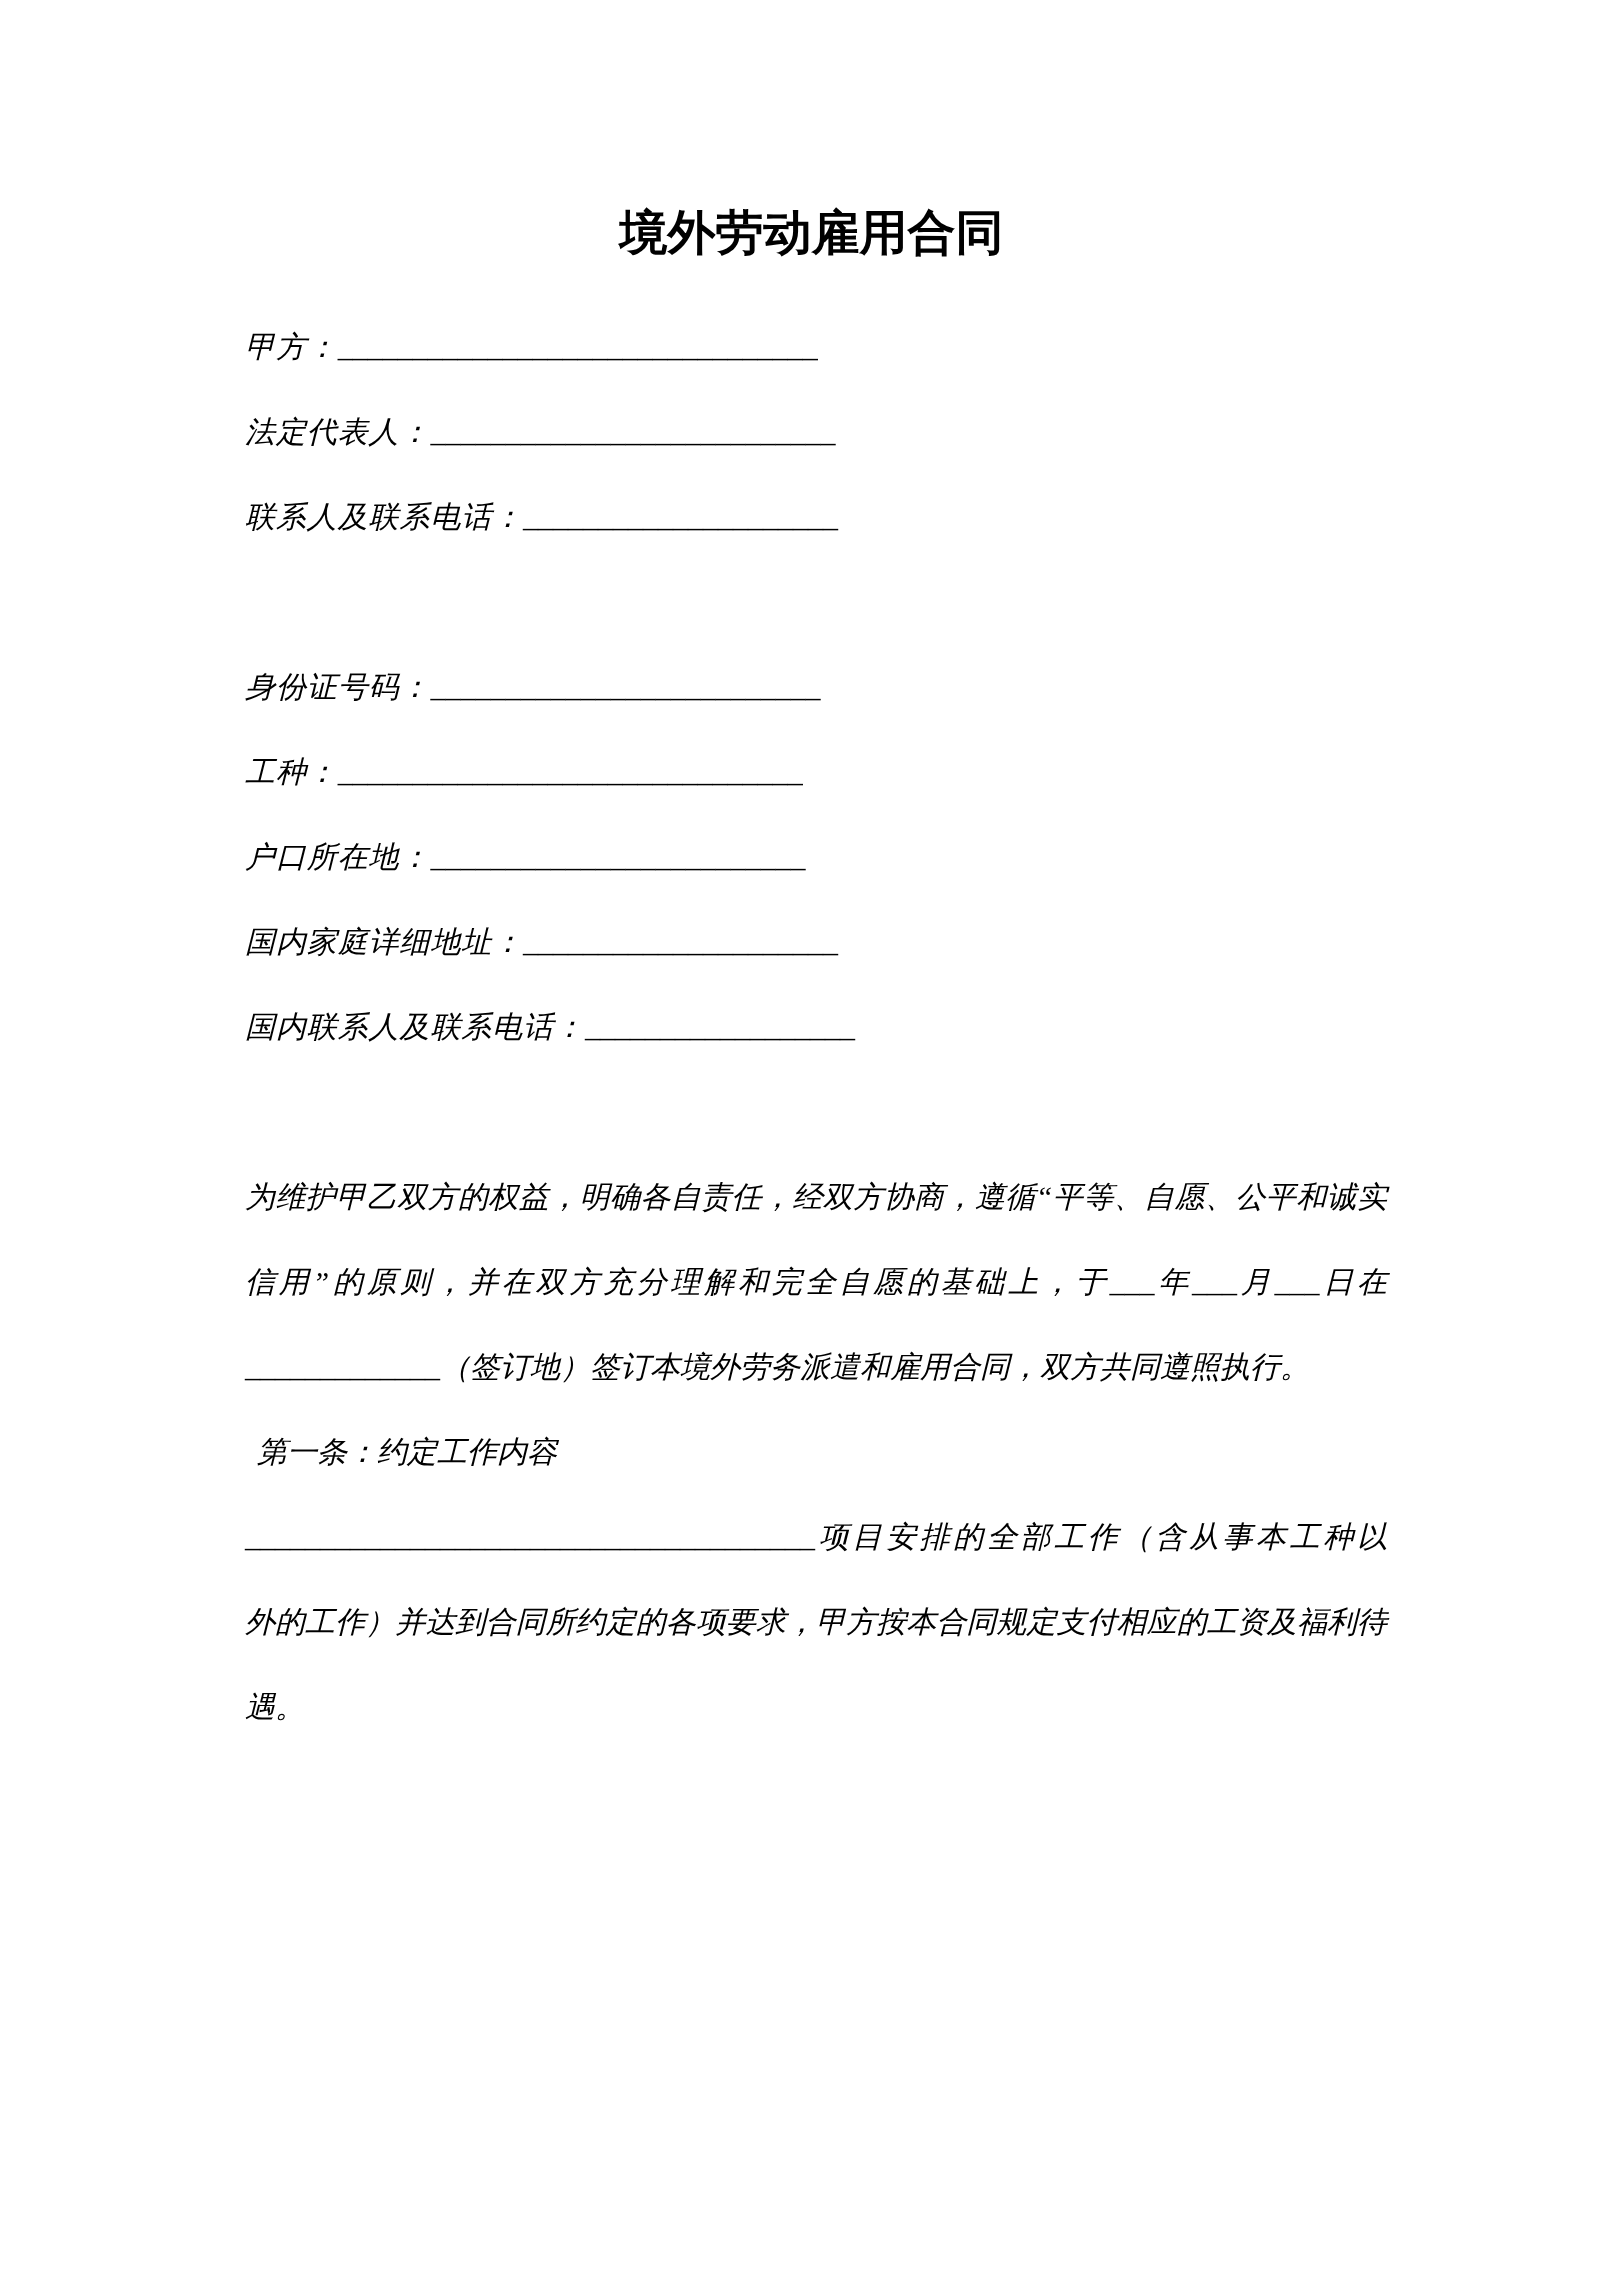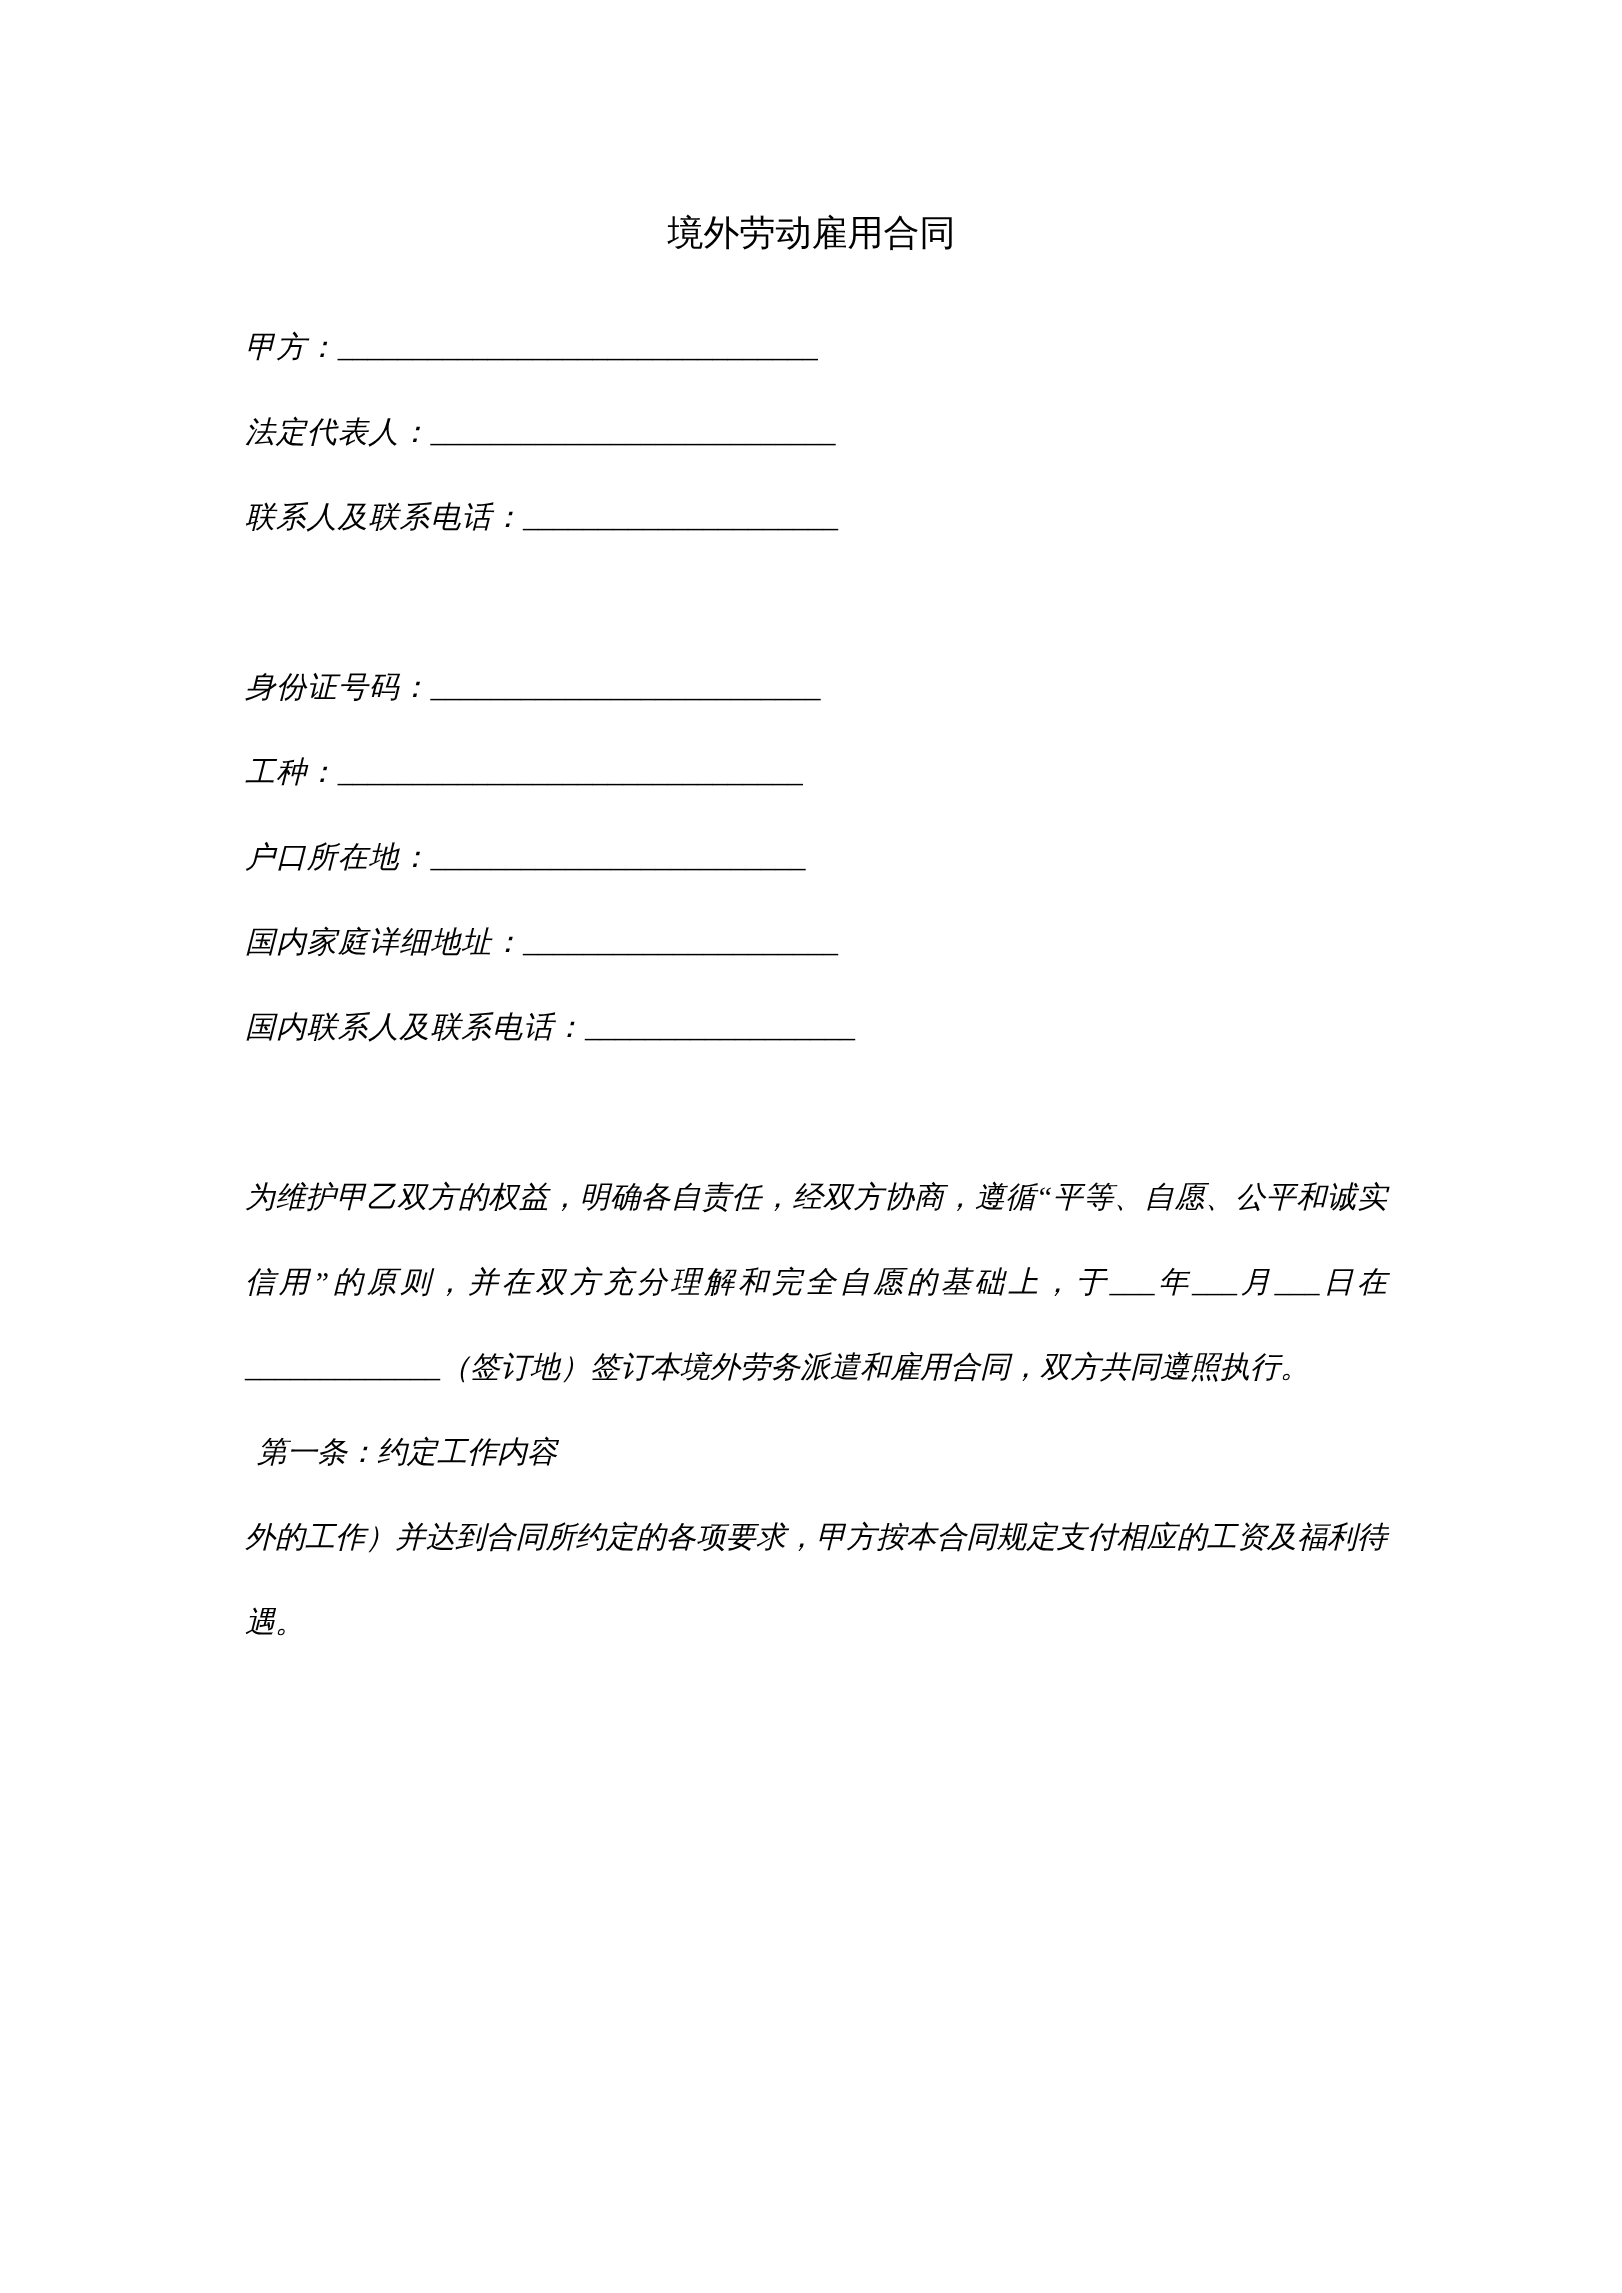--- a/index.html
+++ b/index.html
@@ -9,22 +9,22 @@
     height: 2294px;
     background: #ffffff;
     color: #000000;
     font-family: "Liberation Serif", "DejaVu Serif", serif;
     font-size: 30px;
     overflow: hidden;
   }
   .doc-title {
     padding-top: 211px;
     text-align: center;
-    font-size: 36px;
-    font-weight: normal;
+    font-size: 48px;
+    font-weight: bold;
     line-height: 44px;
     font-family: "Liberation Serif", "DejaVu Serif", serif;
   }
   .content {
     padding-left: 245px;
     padding-right: 236px;
     font-style: italic;
   }
   .fields { margin-top: 49px; }
   .field-line {
@@ -101,19 +101,20 @@
     <div class="spacer"></div>
 
     <div>
       <div class="para-line">为维护甲乙双方的权益，明确各自责任，经双方协商，遵循“平等、自愿、公平和诚实</div>
       <div class="para-line">信用”的原则，并在双方充分理解和完全自愿的基础上，于___年___月___日在</div>
       <div class="para-line no-just">_____________（签订地）签订本境外劳务派遣和雇用合同，双方共同遵照执行。</div>
     </div>
 
     <div>
       <div class="heading-line">第一条：约定工作内容</div>
+      <div class="para-line">______________________________________项目安排的全部工作（含从事本工种以</div>
       <div class="para-line">外的工作）并达到合同所约定的各项要求，甲方按本合同规定支付相应的工资及福利待</div>
       <div class="para-line no-just">遇。</div>
     </div>
 
   </div>
 </div>
 
 
 </body></html>

